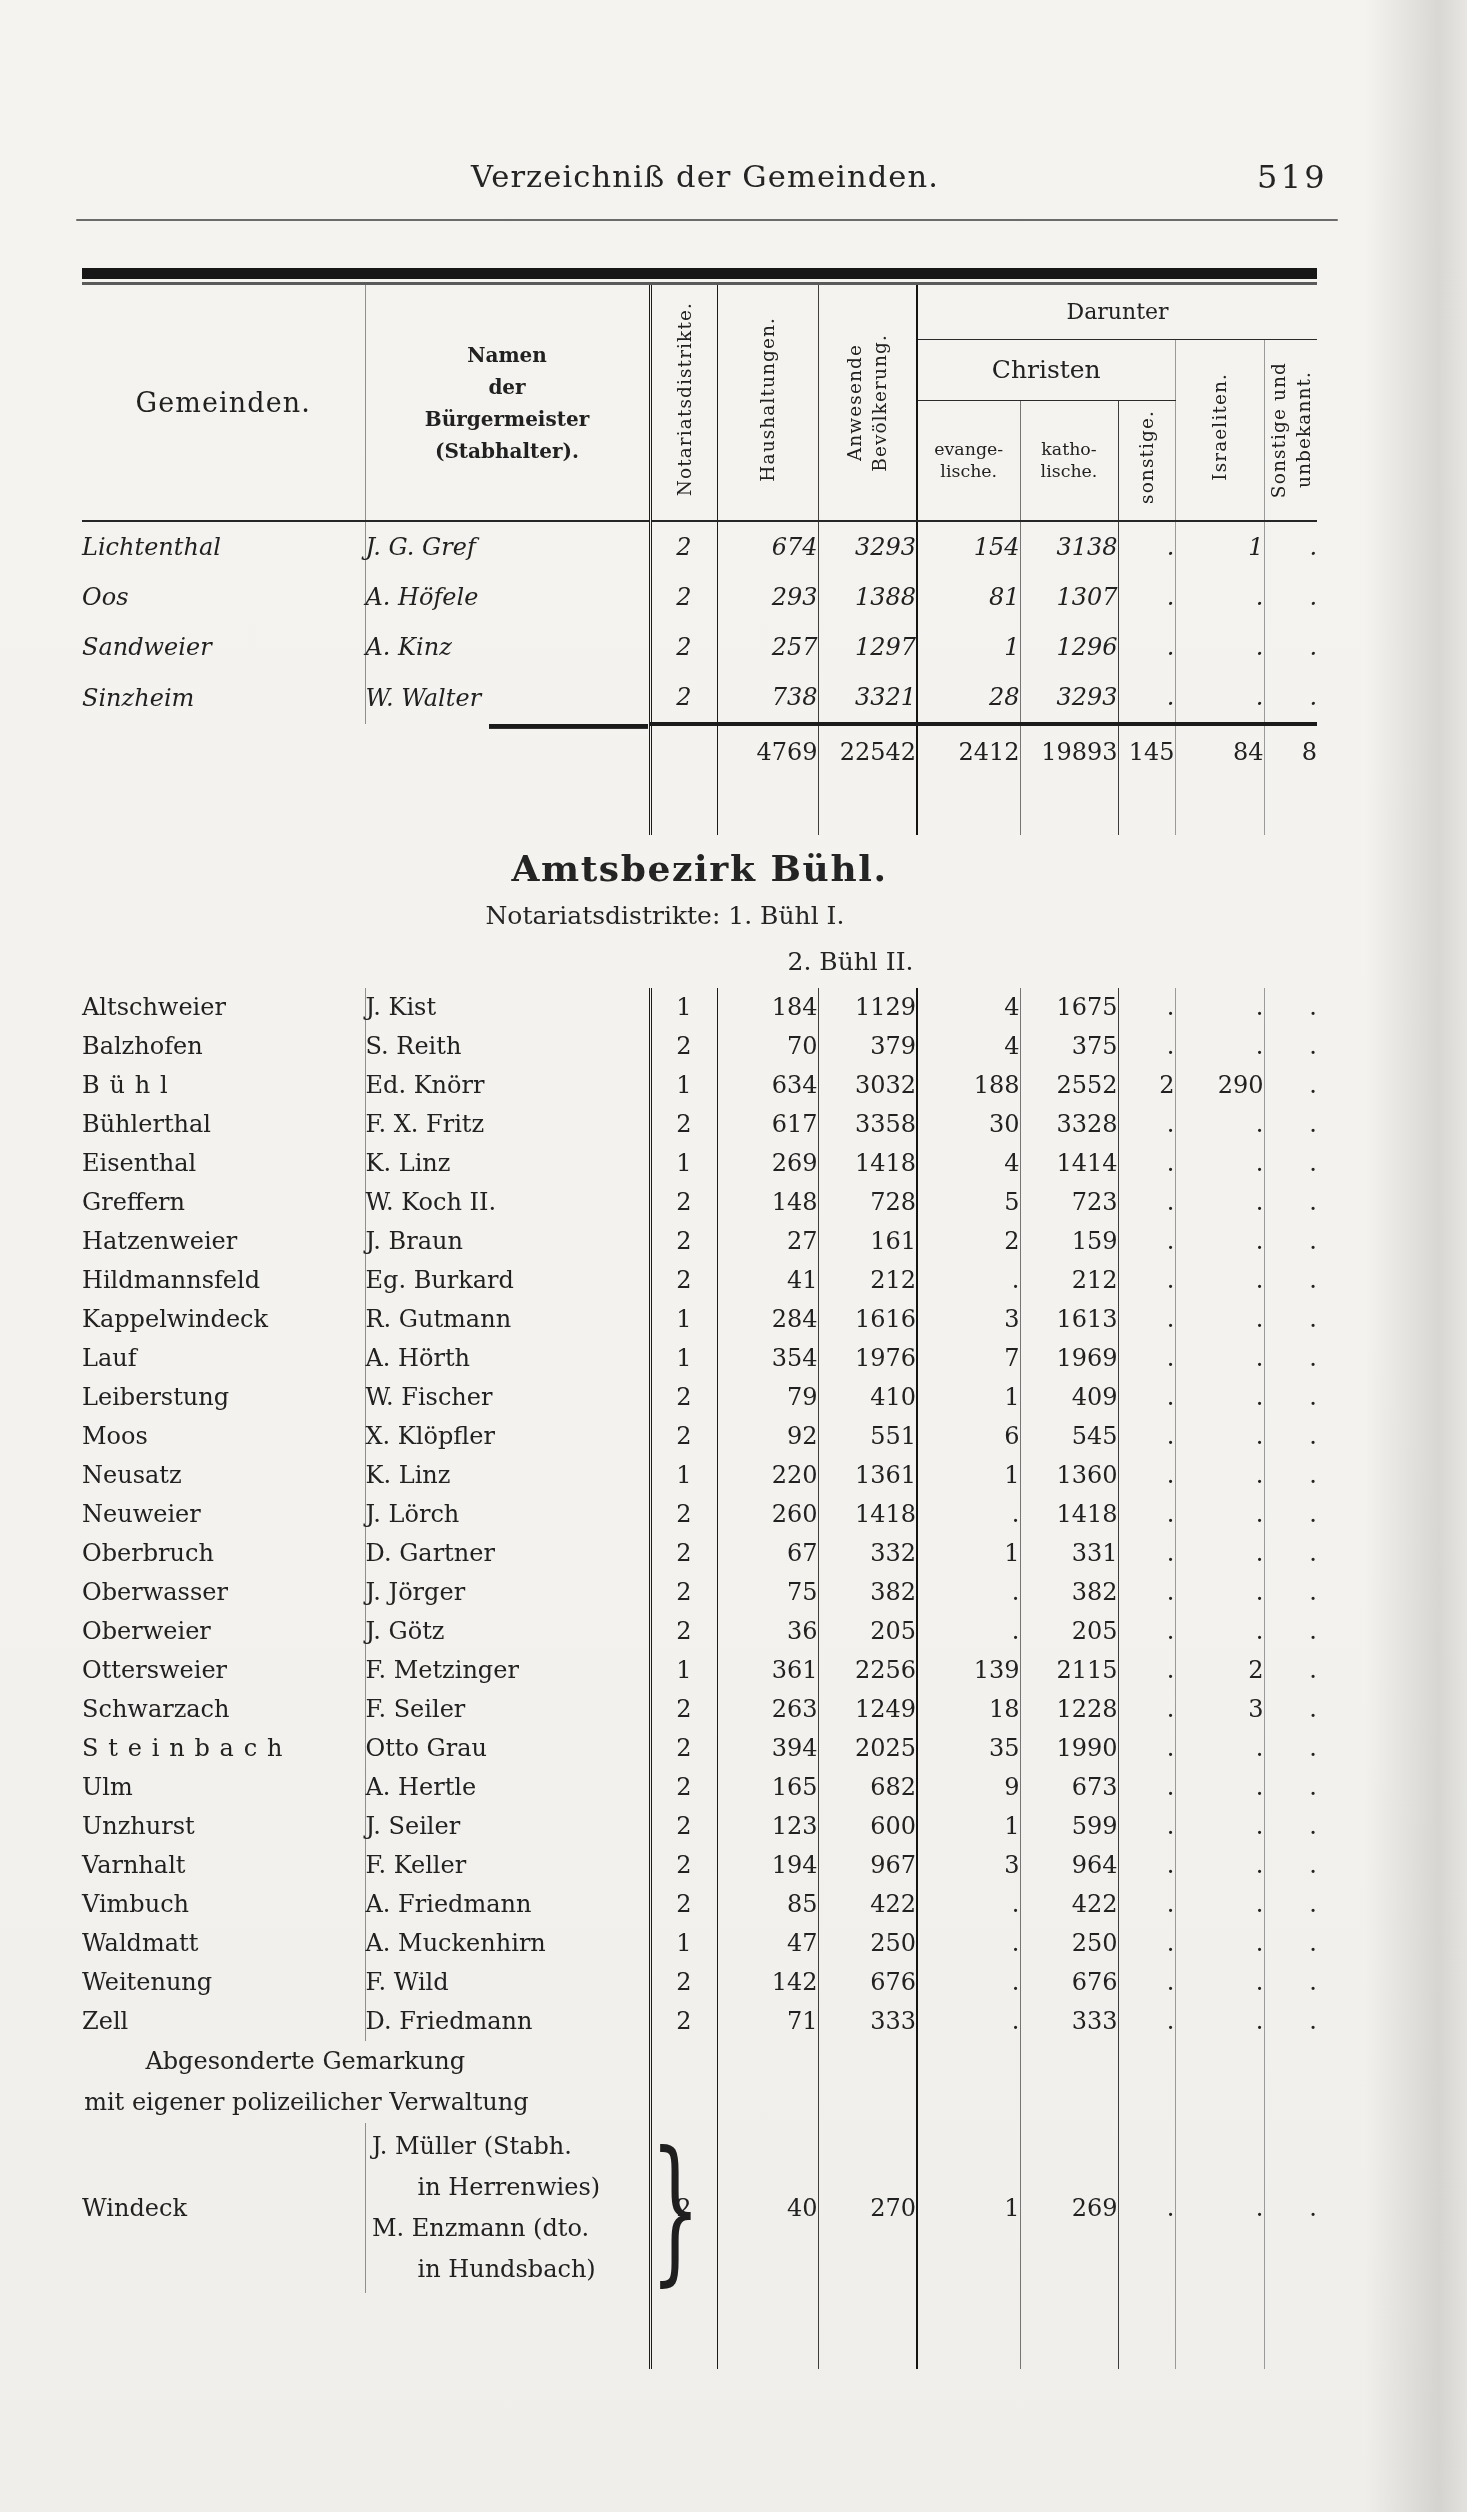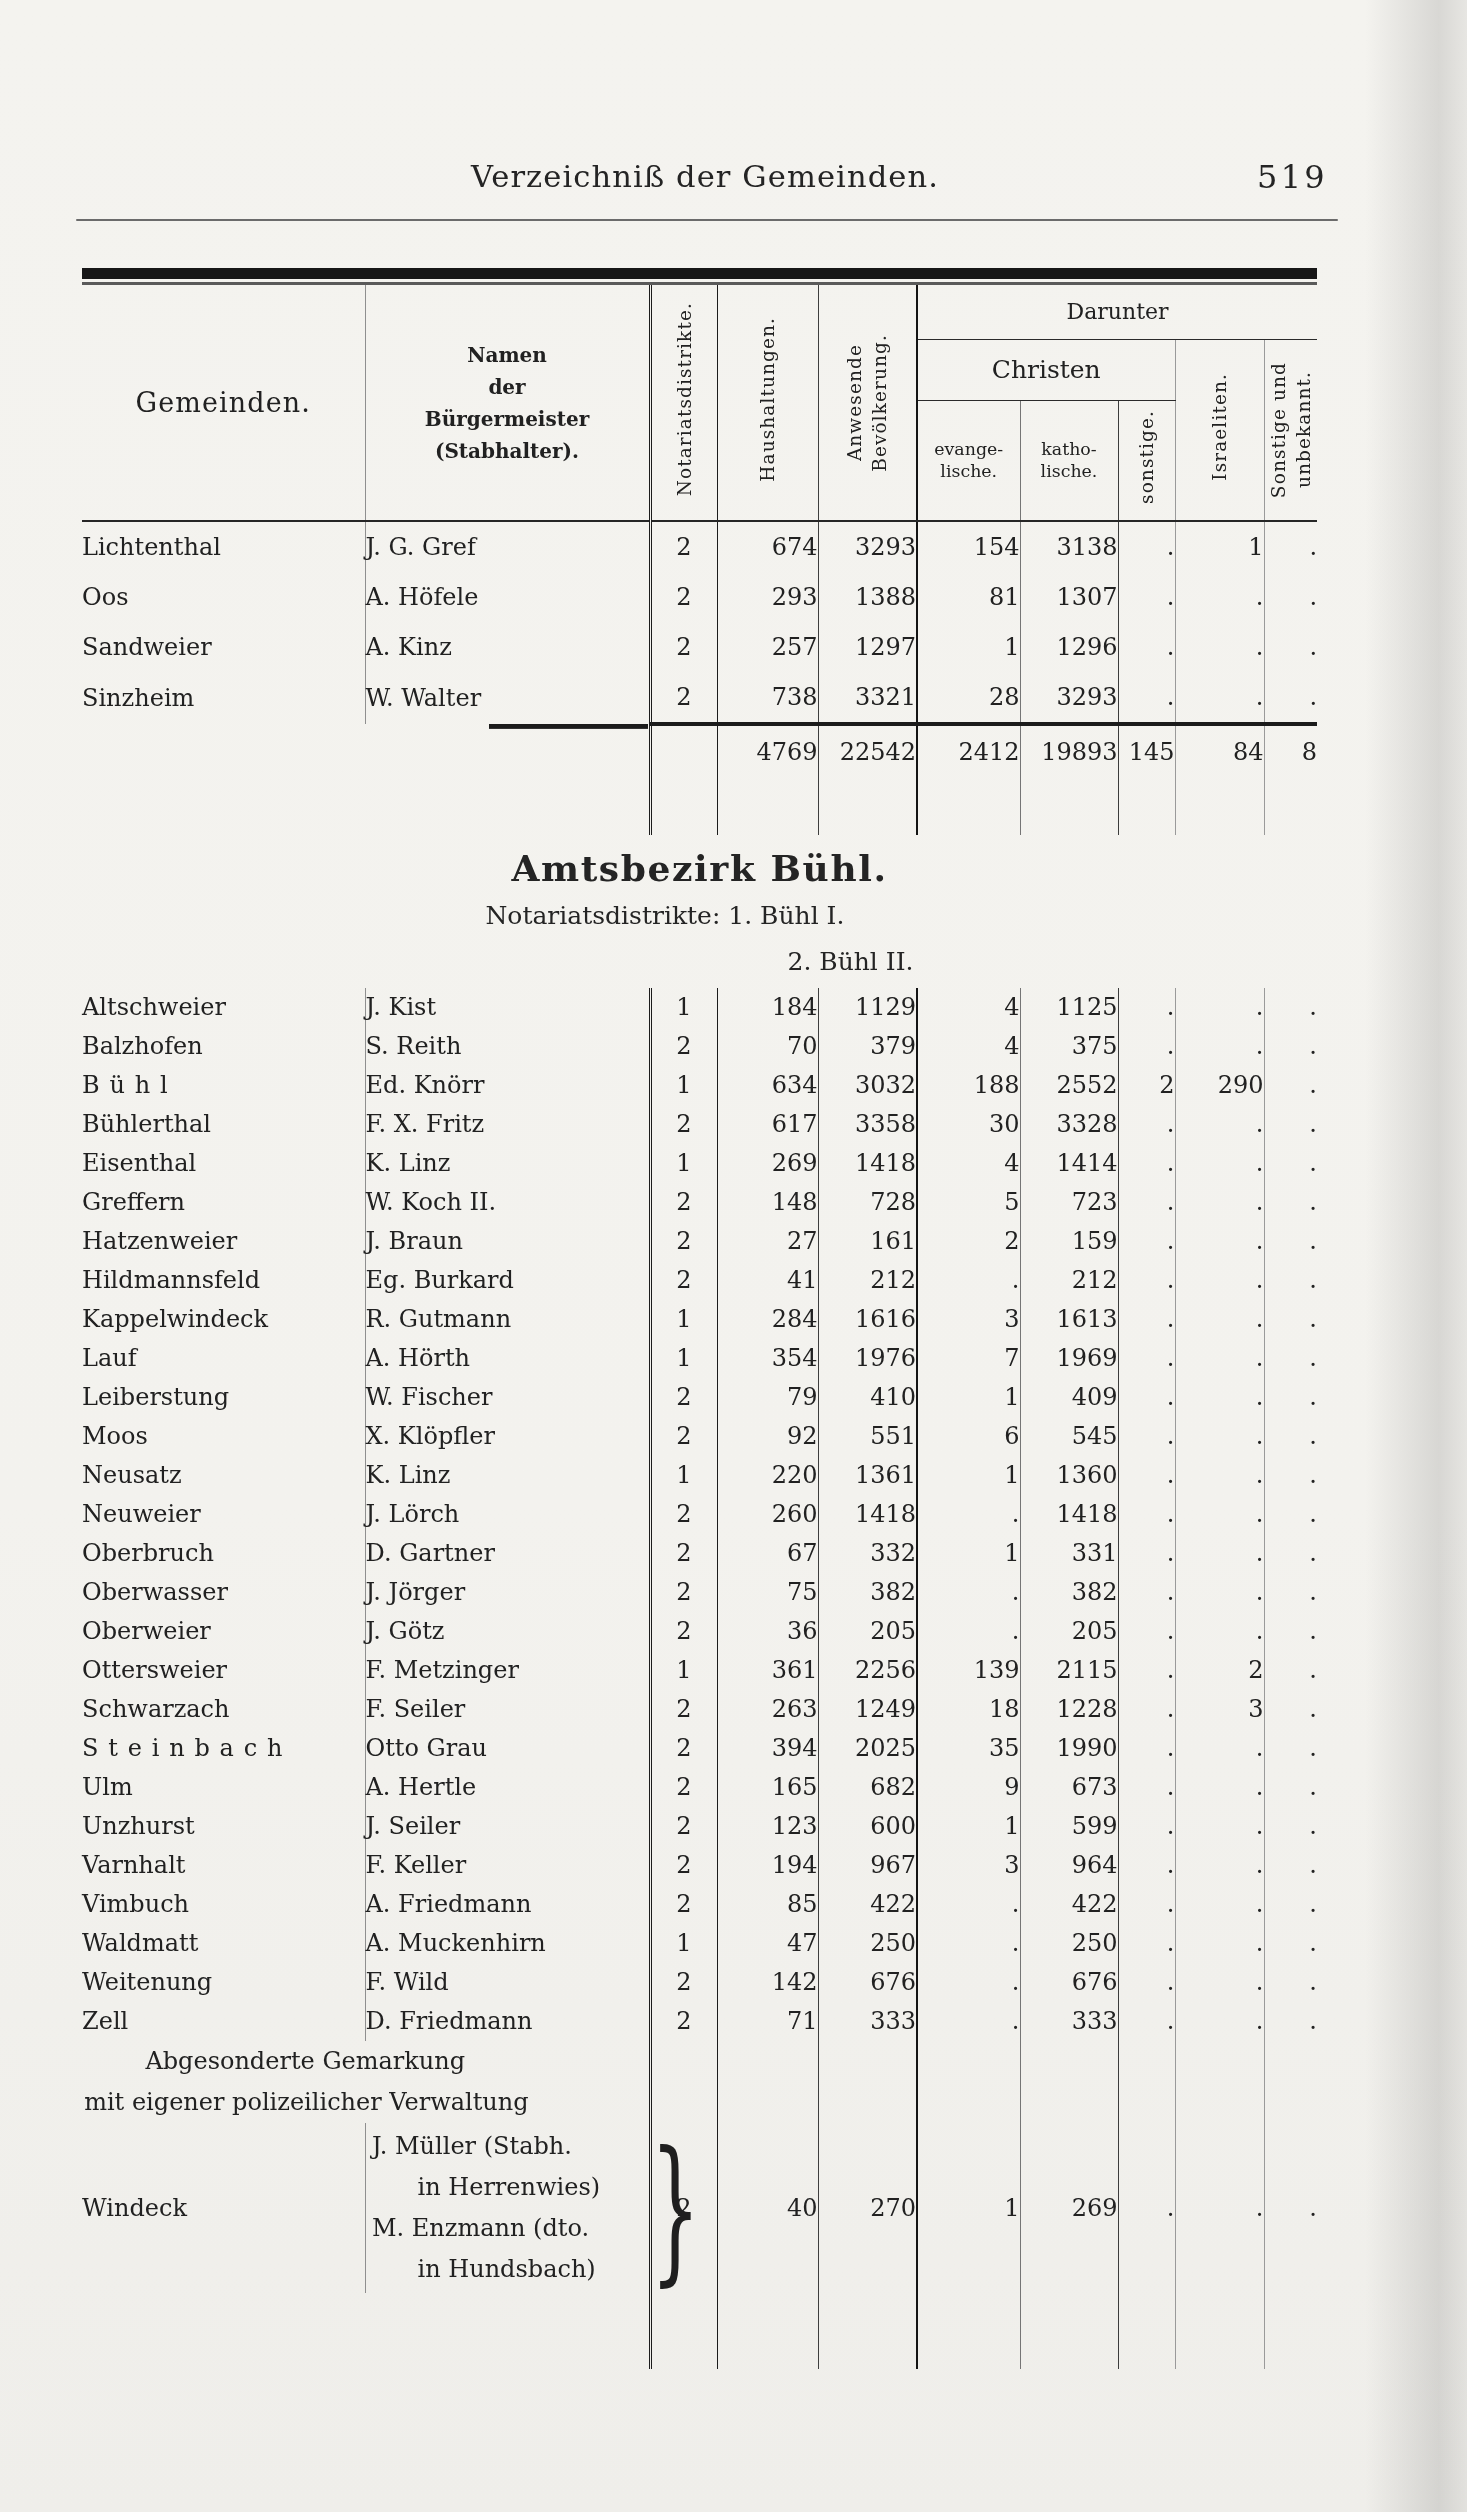--- a/index.html
+++ b/index.html
@@ -43,21 +43,21 @@
   .h-mayor { text-align:center; }
   .h-mayor div { line-height:32px; font-size:20px; font-weight:bold; }
   .h-darunter { text-align:center; font-size:22px; border-bottom:1.6px solid #2a2a2a; }
   .h-christen { text-align:center; font-size:25px; border-bottom:1.6px solid #2a2a2a; }
   .h-small { text-align:center; vertical-align:bottom; padding-bottom:12px; }
   .h-small div { font-size:17.4px; line-height:22px; }
   .vwrap { display:flex; justify-content:center; align-items:center; gap:4.4px; }
   .v { writing-mode:vertical-rl; transform:rotate(180deg); white-space:nowrap; font-size:18.5px; letter-spacing:1.1px; }
   th.vb { vertical-align:bottom; padding-bottom:7.6px; }
   
-  .row-s1 td { height:50px; }
+  .row-s1 td { height:50px;font-style:italic; }
   .row-s2 td { height:39px; }
   td.name { text-align:left; padding-left:4.4px; white-space:nowrap; }
   td.name.spaced { letter-spacing:9.8px; }
   td.mayor { text-align:left; padding-left:8.7px; white-space:nowrap; }
   td.num { text-align:right; padding-right:5.4px; font-variant-numeric:lining-nums; }
   td.ctr { text-align:center; padding-right:0; }
   
   tr.totals td { height:52px; border-top:4.9px solid #1b1b1b; }
   tr.totals td.col-1 { border-top:none; }
   tr.totals td.col-2 { border-top:none; border-left:none;
@@ -267,21 +267,21 @@
         <col style="width:53px">
     </colgroup>
     <tbody id="s2-rows">
         <tr class="row-s2">
           <td class="col-1 name">Altschweier</td>
           <td class="col-2 mayor">J. Kist</td>
           <td class="col-3 num ctr">1</td>
           <td class="col-4 num">184</td>
           <td class="col-5 num">1129</td>
           <td class="col-6 num">4</td>
-          <td class="col-7 num">1125</td>
+          <td class="col-7 num">1675</td>
           <td class="col-8 num">.</td>
           <td class="col-9 num">.</td>
           <td class="col-10 num">.</td>
         </tr>
         <tr class="row-s2">
           <td class="col-1 name">Balzhofen</td>
           <td class="col-2 mayor">S. Reith</td>
           <td class="col-3 num ctr">2</td>
           <td class="col-4 num">70</td>
           <td class="col-5 num">379</td>

